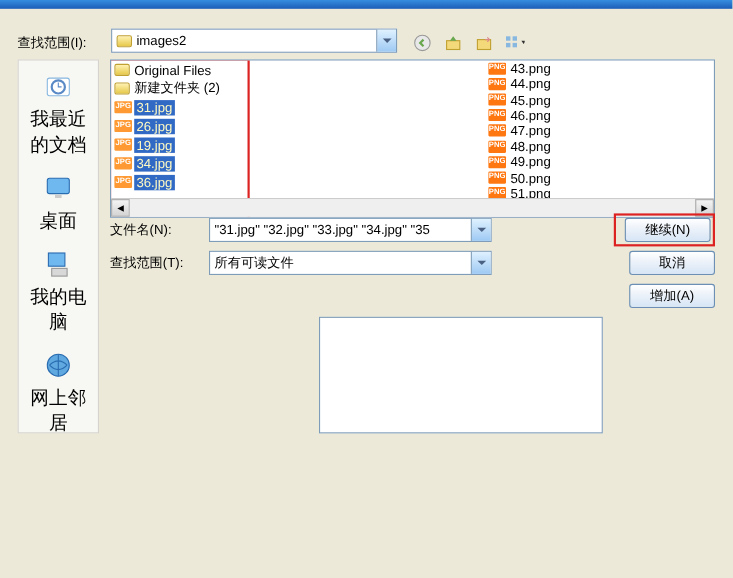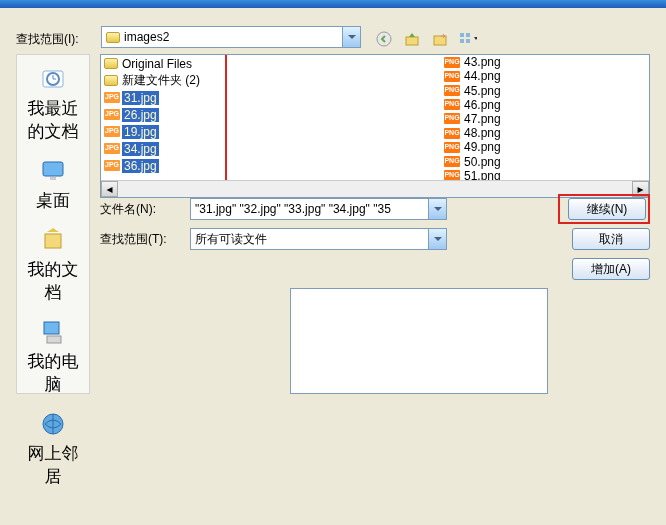--- a/index.html
+++ b/index.html
@@ -329,29 +329,20 @@
           <svg width="28" height="28">
               <rect x="4" y="5" width="20" height="14" rx="2" fill="#6fb7ef" stroke="#2a6cb0"></rect>
               <rect x="11" y="20" width="6" height="3" fill="#ccc"></rect>
             </svg>
         </span>
         <span class="txt">桌面</span>
       </div>
       <div class="place">
         <span class="ico">
           <svg width="28" height="28">
-              <rect x="6" y="8" width="16" height="14" fill="#f4d97a" stroke="#c0a030"></rect>
-              <path d="M8 6 l6 -4 l6 4 z" fill="#e6c848"></path>
-            </svg>
-        </span>
-        <span class="txt">我的文档</span>
-      </div>
-      <div class="place">
-        <span class="ico">
-          <svg width="28" height="28">
               <rect x="5" y="4" width="15" height="12" fill="#6fb7ef" stroke="#2a6cb0"></rect>
               <rect x="8" y="18" width="14" height="7" fill="#d8d8d8" stroke="#999"></rect>
             </svg>
         </span>
         <span class="txt">我的电脑</span>
       </div>
       <div class="place">
         <span class="ico">
           <svg width="28" height="28">
               <circle cx="14" cy="14" r="10" fill="#5fa8e0" stroke="#2a6cb0"></circle>

